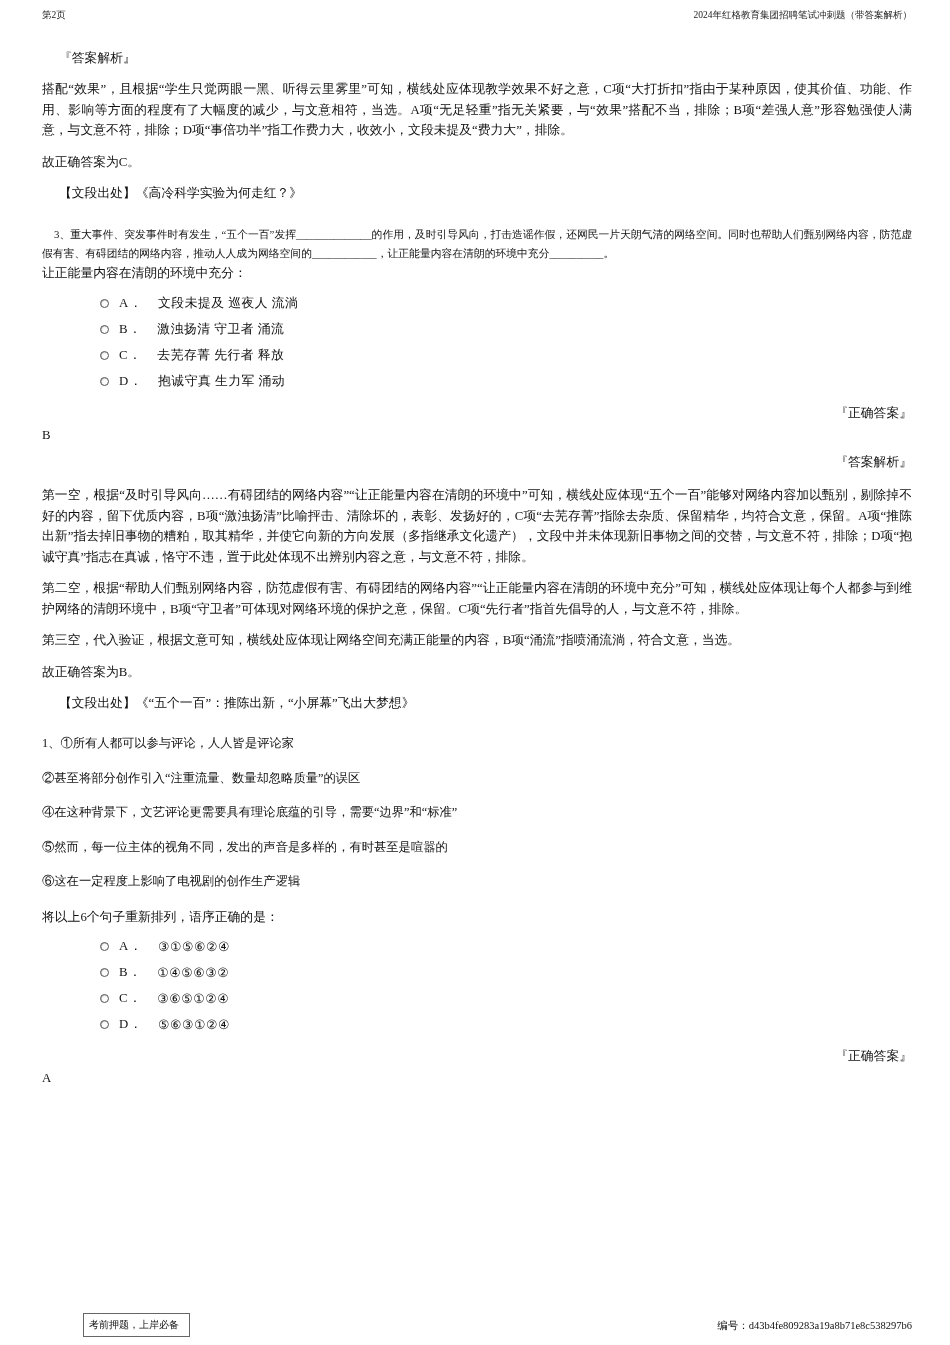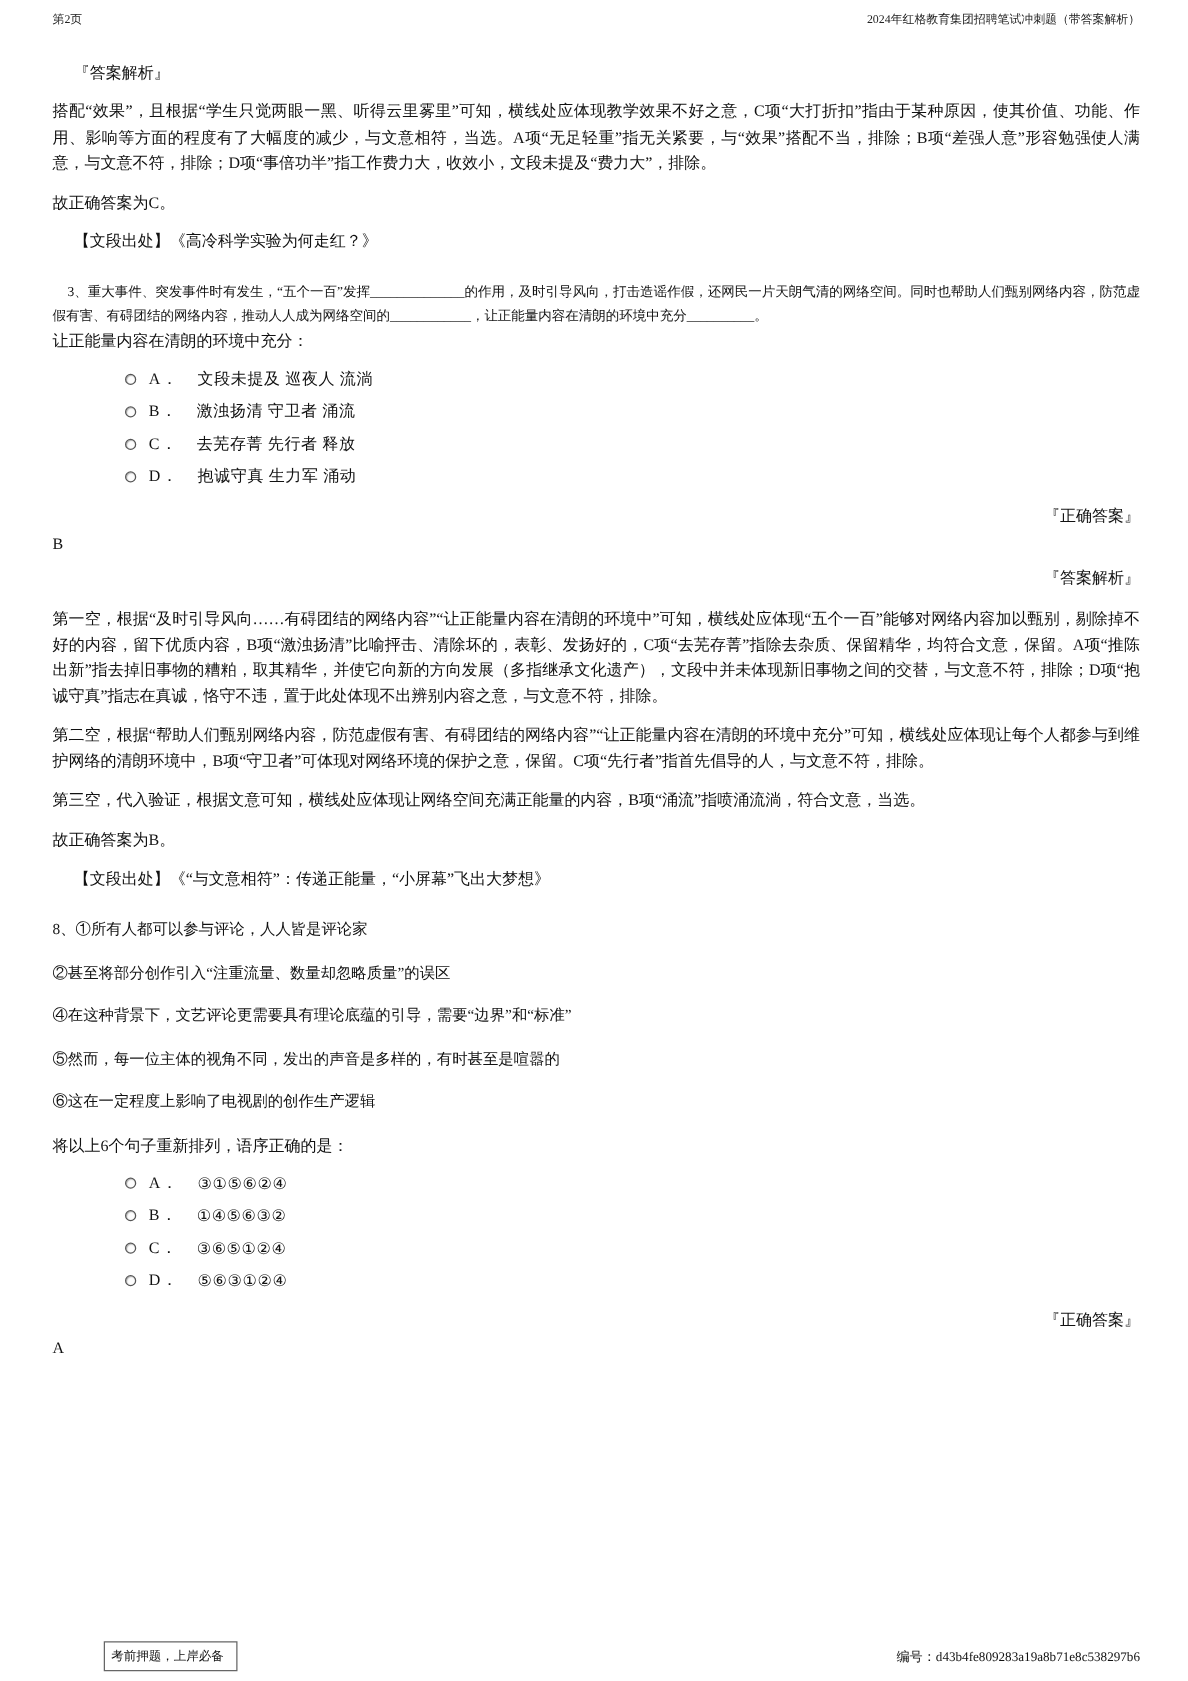--- a/index.html
+++ b/index.html
@@ -101,25 +101,25 @@
   </div>
 
   <p class="ansline">『正确答案』</p>
   <p class="ansletter">B</p>
   <p class="ansline">『答案解析』</p>
   <div class="gap-lg"></div>
   <p class="para">第一空，根据“及时引导风向……有碍团结的网络内容”“让正能量内容在清朗的环境中”可知，横线处应体现“五个一百”能够对网络内容加以甄别，剔除掉不好的内容，留下优质内容，B项“激浊扬清”比喻抨击、清除坏的，表彰、发扬好的，C项“去芜存菁”指除去杂质、保留精华，均符合文意，保留。A项“推陈出新”指去掉旧事物的糟粕，取其精华，并使它向新的方向发展（多指继承文化遗产），文段中并未体现新旧事物之间的交替，与文意不符，排除；D项“抱诚守真”指志在真诚，恪守不违，置于此处体现不出辨别内容之意，与文意不符，排除。</p>
   <p class="para">第二空，根据“帮助人们甄别网络内容，防范虚假有害、有碍团结的网络内容”“让正能量内容在清朗的环境中充分”可知，横线处应体现让每个人都参与到维护网络的清朗环境中，B项“守卫者”可体现对网络环境的保护之意，保留。C项“先行者”指首先倡导的人，与文意不符，排除。</p>
   <p class="para">第三空，代入验证，根据文意可知，横线处应体现让网络空间充满正能量的内容，B项“涌流”指喷涌流淌，符合文意，当选。</p>
   <p class="para">故正确答案为B。</p>
-  <p class="para indent16">【文段出处】《“与文意相符”：传递正能量，“小屏幕”飞出大梦想》</p>
+  <p class="para indent16">【文段出处】《“五个一百”：推陈出新，“小屏幕”飞出大梦想》</p>
 
   <div class="gap-lg"></div>
 
-  <p class="sentence">8、①所有人都可以参与评论，人人皆是评论家</p>
+  <p class="sentence">1、①所有人都可以参与评论，人人皆是评论家</p>
   <p class="sentence">②甚至将部分创作引入“注重流量、数量却忽略质量”的误区</p>
   <p class="sentence">④在这种背景下，文艺评论更需要具有理论底蕴的引导，需要“边界”和“标准”</p>
   <p class="sentence">⑤然而，每一位主体的视角不同，发出的声音是多样的，有时甚至是喧嚣的</p>
   <p class="sentence">⑥这在一定程度上影响了电视剧的创作生产逻辑</p>
 
   <p class="para">将以上6个句子重新排列，语序正确的是：</p>
 
   <div class="options">
     <div class="option">
       <span class="radio"></span>

